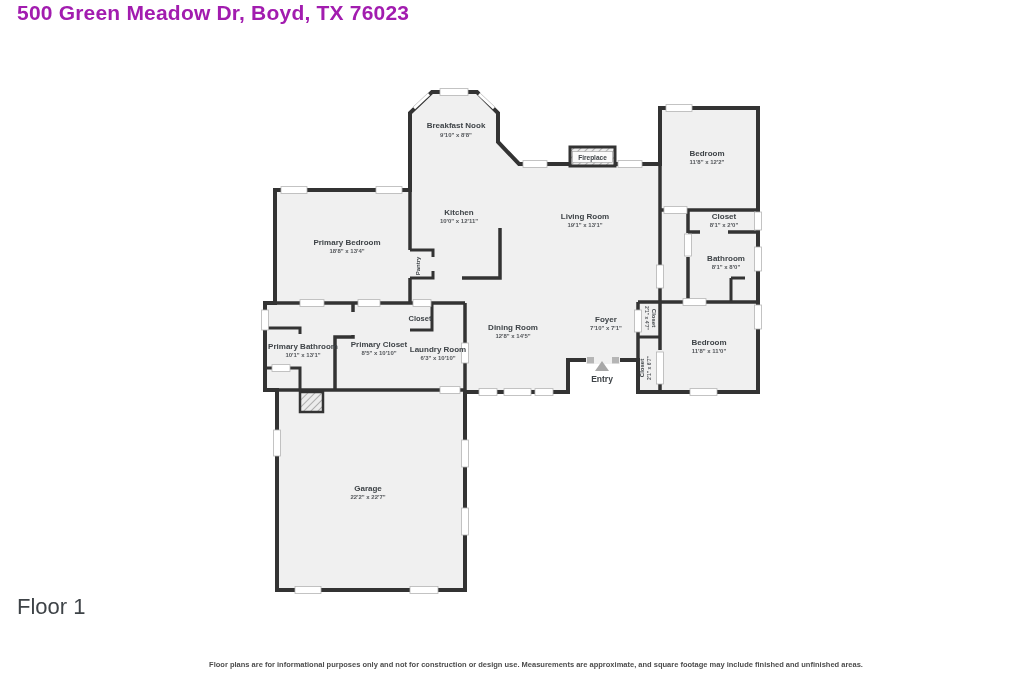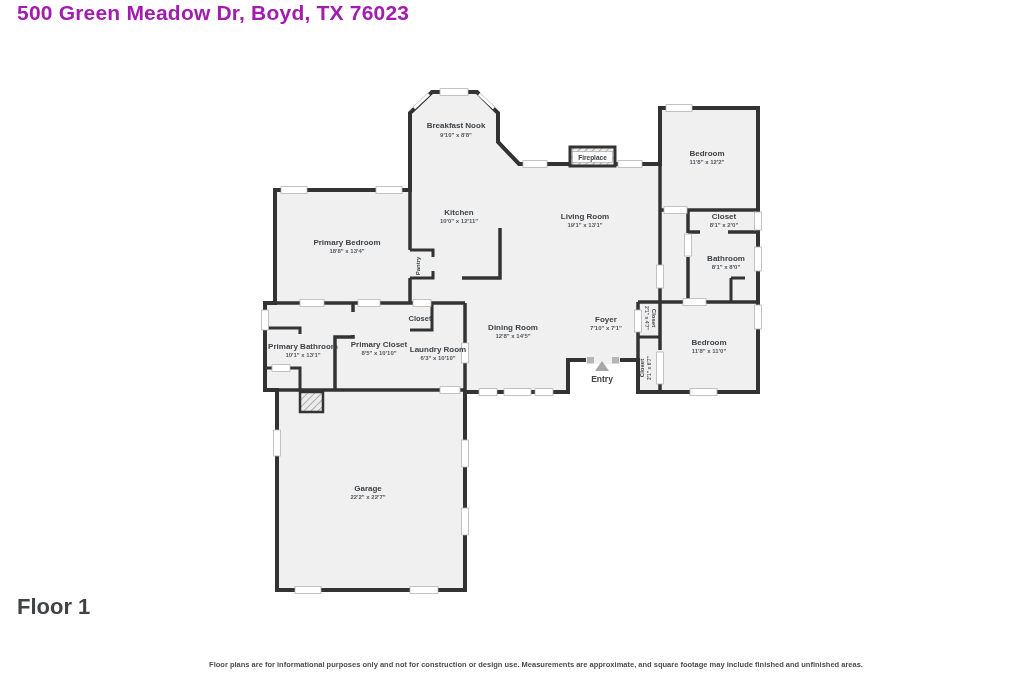--- a/index.html
+++ b/index.html
@@ -1,20 +1,20 @@
 <!DOCTYPE html>
 <html><head>
 <meta charset="utf-8">
 <style>
   html,body{margin:0;padding:0;background:#ffffff;}
   body{width:1024px;height:683px;position:relative;overflow:hidden;
        font-family:"Liberation Sans",sans-serif;}
   .page-title{position:absolute;top:0px;left:17px;font-size:21px;font-weight:700;
               color:#a21caf;letter-spacing:.2px;line-height:26px;}
-  .floor-label{position:absolute;top:594px;left:17px;font-size:22px;font-weight:700;
+  .floor-label{position:absolute;top:594px;left:17px;font-size:22px;font-weight:400;
                color:#3e4347;}
   .disclaimer{position:absolute;top:660px;left:0;width:100%;text-align:center;
               font-size:7.5px;font-weight:700;color:#4c4c4c;margin-left:24px;}
   svg{position:absolute;top:0;left:0;}
   .wall-ext{fill:#f0f0f0;stroke:#333333;stroke-width:4;stroke-linejoin:miter;}
   .wall-int{fill:none;stroke:#333333;stroke-width:3.5;}
   .wall-thin{fill:none;stroke:#333333;stroke-width:3;}
   .win{fill:#ffffff;stroke:#b5b5b5;stroke-width:.8;}
   .door{fill:#ffffff;stroke:#b5b5b5;stroke-width:.8;}
   .rname{font-family:"Liberation Sans",sans-serif;font-size:8px;font-weight:700;

